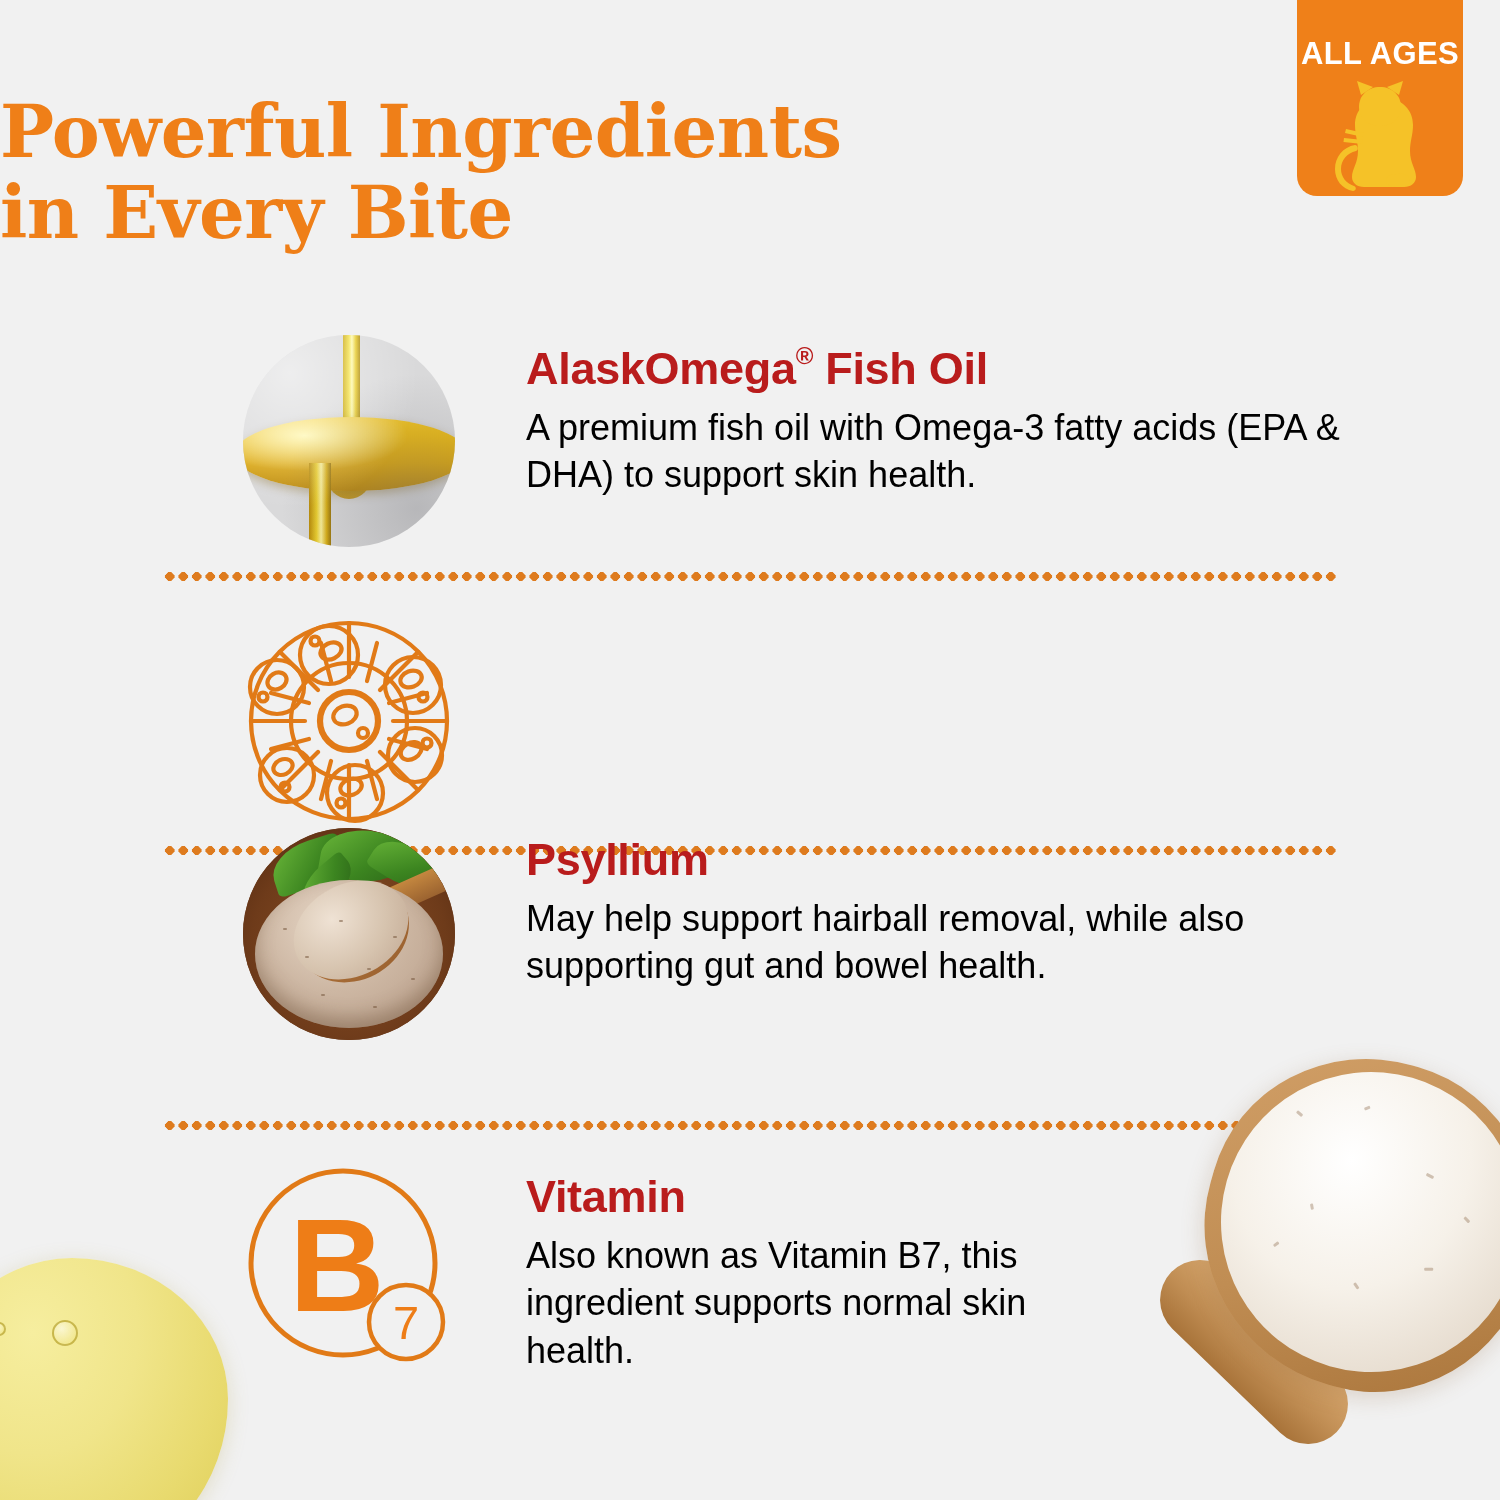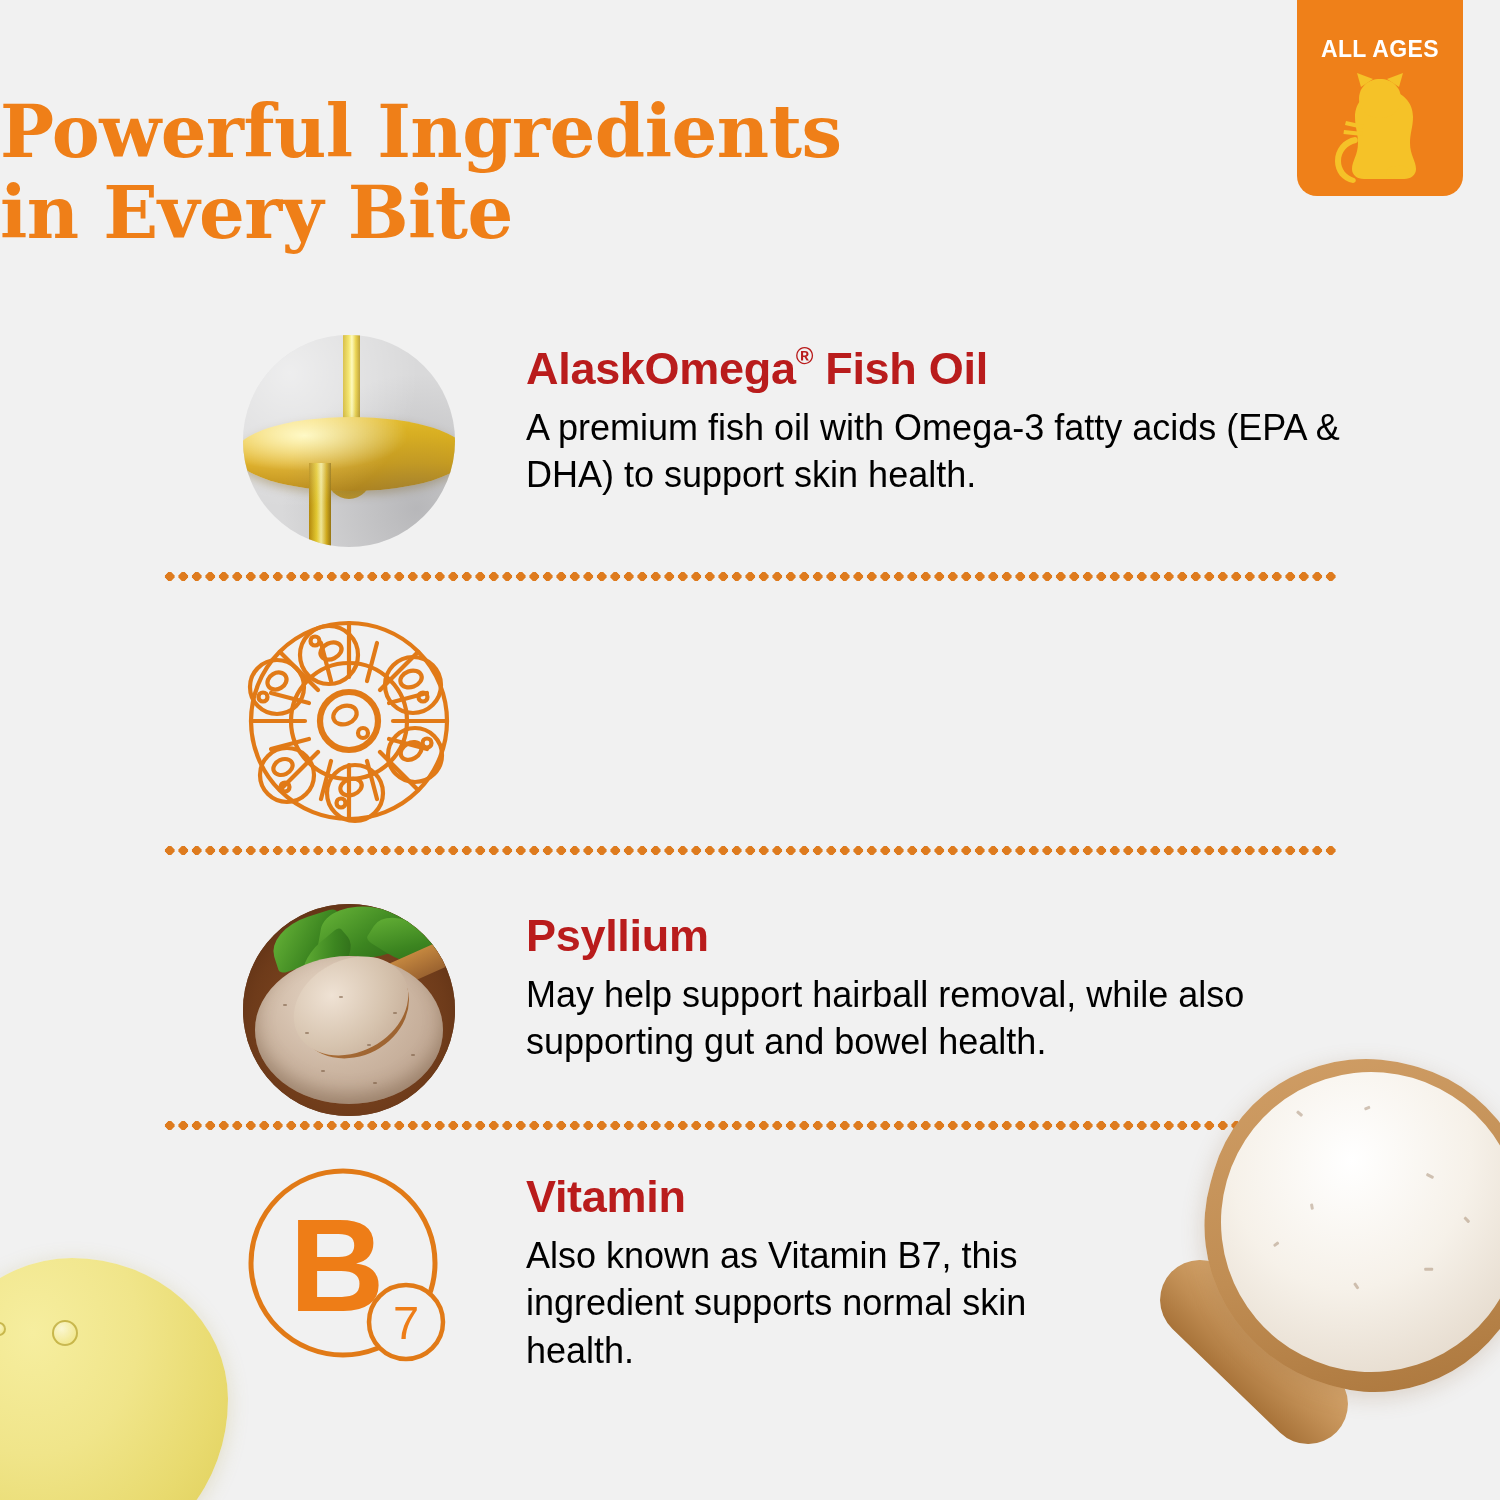--- a/index.html
+++ b/index.html
@@ -33,21 +33,21 @@
     background: #ef8019;
     border-radius: 0 0 20px 20px;
     box-sizing: border-box;
     display: flex;
     flex-direction: column;
     align-items: center;
     padding-top: 44px;
   }
   .badge-label {
     color: #ffffff;
-    font-size: 23px;
+    font-size: 31px;
     font-weight: bold;
     letter-spacing: 0.4px;
     line-height: 1;
   }
   .badge-cat {
     margin-top: 12px;
     width: 104px;
     height: 112px;
   }
 
@@ -101,21 +101,21 @@
   .ing-desc {
     color: #000000;
     font-size: 36px;
     line-height: 1.32;
     margin: 0;
     max-width: 820px;
   }
 
   .row-1 { top: 335px; }
   .row-2 { top: 615px; }
-  .row-3 { top: 904px; }
+  .row-3 { top: 828px; }
   .row-4 { top: 1165px; }
   .row-4 .ing-desc { max-width: 520px; margin-top: 7px; }
 
   
   .divider {
     position: absolute;
     left: 163px;
     width: 1174px;
     height: 9px;
     background-image: radial-gradient(circle closest-side, #de7b1e 100%, rgba(0,0,0,0) 100%);

